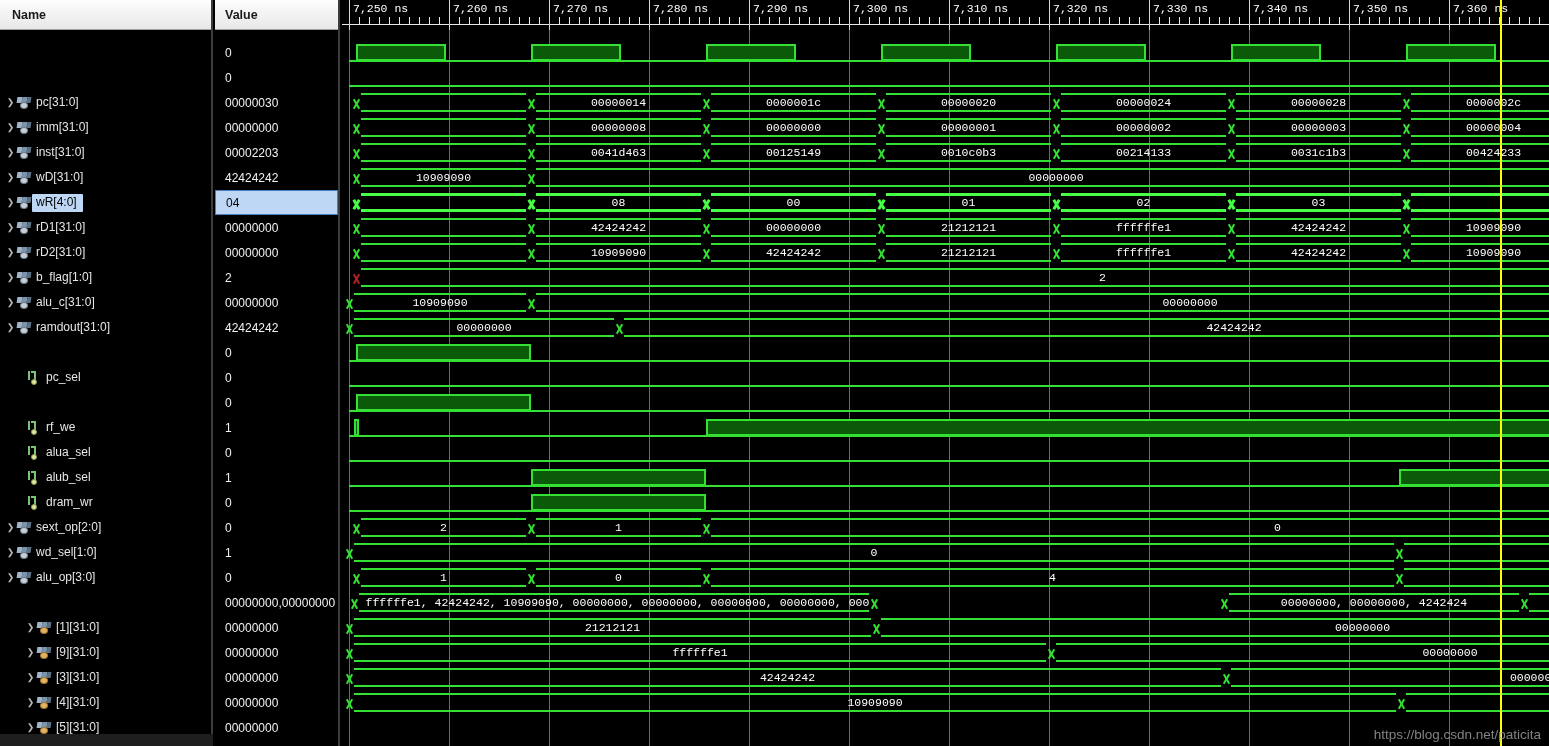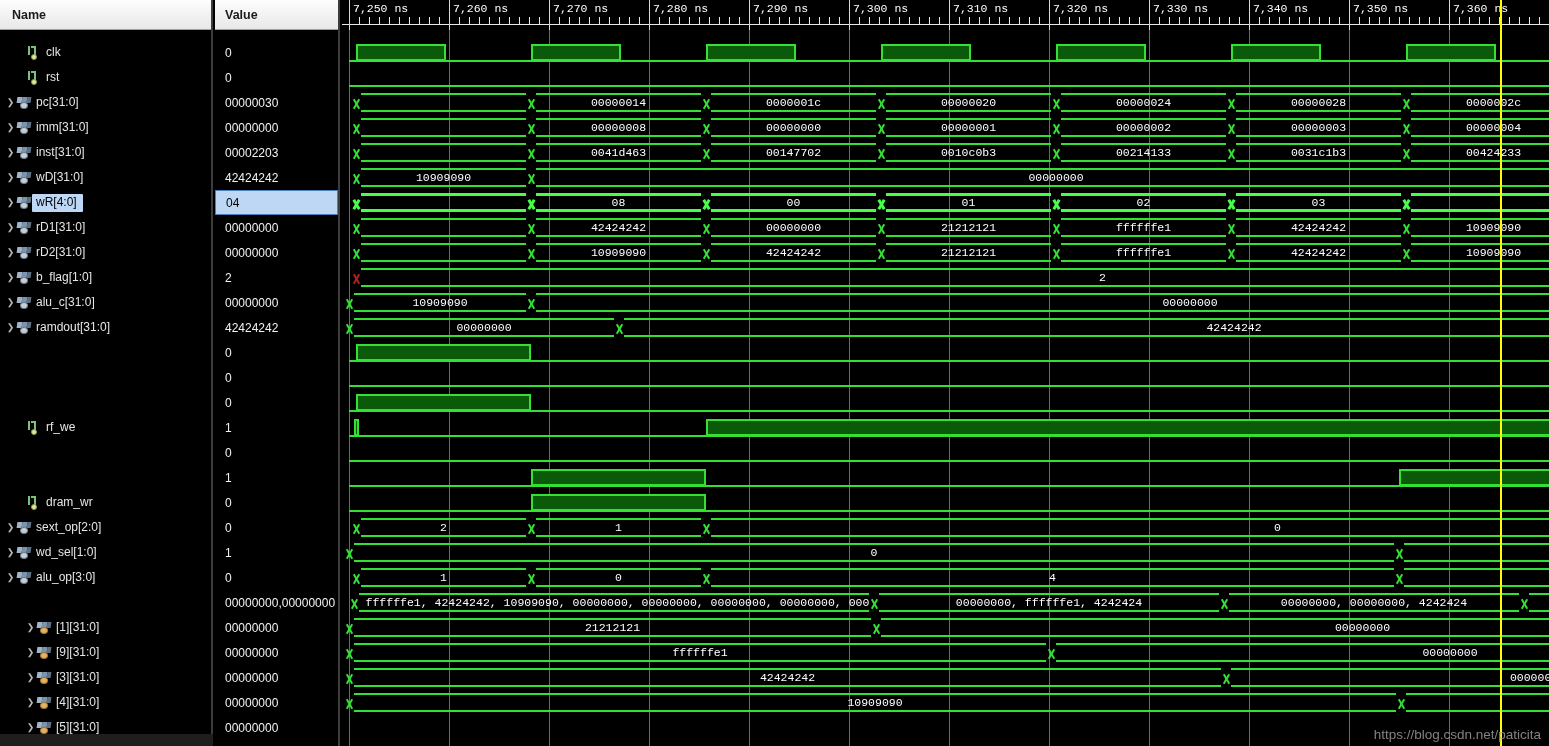--- a/index.html
+++ b/index.html
@@ -129,162 +129,173 @@
 </head>
 <body>
 
 <div id="app">
 
   <div class="pane-name">
     <div class="col-head">
       <span>Name</span>
     </div>
     <div class="rows" id="name-rows">
-        <div class="nrow" style="top: 10px;">
+        <div class="nrow" style="top: 60px;">
+          <span style="flex: 0 0 4px;"></span>
+          <span class="twisty">❯</span>
+          <span class="sigicon ic-bus">
+            <i class="p1"></i>
+            <i class="p2"></i>
+            <i class="p3"></i>
+            <i class="p4"></i>
+          </span>
+          <span class="nlabel">pc[31:0]</span>
+        </div>
+        <div class="nrow" style="top: 85px;">
+          <span style="flex: 0 0 4px;"></span>
+          <span class="twisty">❯</span>
+          <span class="sigicon ic-bus">
+            <i class="p1"></i>
+            <i class="p2"></i>
+            <i class="p3"></i>
+            <i class="p4"></i>
+          </span>
+          <span class="nlabel">imm[31:0]</span>
+        </div>
+        <div class="nrow" style="top: 110px;">
+          <span style="flex: 0 0 4px;"></span>
+          <span class="twisty">❯</span>
+          <span class="sigicon ic-bus">
+            <i class="p1"></i>
+            <i class="p2"></i>
+            <i class="p3"></i>
+            <i class="p4"></i>
+          </span>
+          <span class="nlabel">inst[31:0]</span>
+        </div>
+        <div class="nrow" style="top: 135px;">
+          <span style="flex: 0 0 4px;"></span>
+          <span class="twisty">❯</span>
+          <span class="sigicon ic-bus">
+            <i class="p1"></i>
+            <i class="p2"></i>
+            <i class="p3"></i>
+            <i class="p4"></i>
+          </span>
+          <span class="nlabel">wD[31:0]</span>
+        </div>
+        <div class="nrow sel" style="top: 160px;">
+          <span style="flex: 0 0 4px;"></span>
+          <span class="twisty">❯</span>
+          <span class="sigicon ic-bus">
+            <i class="p1"></i>
+            <i class="p2"></i>
+            <i class="p3"></i>
+            <i class="p4"></i>
+          </span>
+          <span class="nlabel">wR[4:0]</span>
+        </div>
+        <div class="nrow" style="top: 185px;">
+          <span style="flex: 0 0 4px;"></span>
+          <span class="twisty">❯</span>
+          <span class="sigicon ic-bus">
+            <i class="p1"></i>
+            <i class="p2"></i>
+            <i class="p3"></i>
+            <i class="p4"></i>
+          </span>
+          <span class="nlabel">rD1[31:0]</span>
+        </div>
+        <div class="nrow" style="top: 210px;">
+          <span style="flex: 0 0 4px;"></span>
+          <span class="twisty">❯</span>
+          <span class="sigicon ic-bus">
+            <i class="p1"></i>
+            <i class="p2"></i>
+            <i class="p3"></i>
+            <i class="p4"></i>
+          </span>
+          <span class="nlabel">rD2[31:0]</span>
+        </div>
+        <div class="nrow" style="top: 235px;">
+          <span style="flex: 0 0 4px;"></span>
+          <span class="twisty">❯</span>
+          <span class="sigicon ic-bus">
+            <i class="p1"></i>
+            <i class="p2"></i>
+            <i class="p3"></i>
+            <i class="p4"></i>
+          </span>
+          <span class="nlabel">b_flag[1:0]</span>
+        </div>
+        <div class="nrow" style="top: 260px;">
+          <span style="flex: 0 0 4px;"></span>
+          <span class="twisty">❯</span>
+          <span class="sigicon ic-bus">
+            <i class="p1"></i>
+            <i class="p2"></i>
+            <i class="p3"></i>
+            <i class="p4"></i>
+          </span>
+          <span class="nlabel">alu_c[31:0]</span>
+        </div>
+        <div class="nrow" style="top: 285px;">
+          <span style="flex: 0 0 4px;"></span>
+          <span class="twisty">❯</span>
+          <span class="sigicon ic-bus">
+            <i class="p1"></i>
+            <i class="p2"></i>
+            <i class="p3"></i>
+            <i class="p4"></i>
+          </span>
+          <span class="nlabel">ramdout[31:0]</span>
+        </div>
+        <div class="nrow" style="top: 335px;">
           <span style="flex: 0 0 14px;"></span>
           <span class="twisty none"></span>
           <span class="sigicon ic-wave">
             <i class="b1"></i>
             <i class="b2"></i>
             <i class="b3"></i>
             <i class="dot"></i>
           </span>
-          <span class="nlabel">clk</span>
-        </div>
-        <div class="nrow" style="top: 35px;">
-          <span style="flex: 0 0 14px;"></span>
-          <span class="twisty none"></span>
-          <span class="sigicon ic-wave">
-            <i class="b1"></i>
-            <i class="b2"></i>
-            <i class="b3"></i>
-            <i class="dot"></i>
-          </span>
-          <span class="nlabel">rst</span>
-        </div>
-        <div class="nrow" style="top: 60px;">
-          <span style="flex: 0 0 4px;"></span>
-          <span class="twisty">❯</span>
-          <span class="sigicon ic-bus">
-            <i class="p1"></i>
-            <i class="p2"></i>
-            <i class="p3"></i>
-            <i class="p4"></i>
-          </span>
-          <span class="nlabel">pc[31:0]</span>
-        </div>
-        <div class="nrow" style="top: 85px;">
-          <span style="flex: 0 0 4px;"></span>
-          <span class="twisty">❯</span>
-          <span class="sigicon ic-bus">
-            <i class="p1"></i>
-            <i class="p2"></i>
-            <i class="p3"></i>
-            <i class="p4"></i>
-          </span>
-          <span class="nlabel">imm[31:0]</span>
-        </div>
-        <div class="nrow" style="top: 110px;">
-          <span style="flex: 0 0 4px;"></span>
-          <span class="twisty">❯</span>
-          <span class="sigicon ic-bus">
-            <i class="p1"></i>
-            <i class="p2"></i>
-            <i class="p3"></i>
-            <i class="p4"></i>
-          </span>
-          <span class="nlabel">inst[31:0]</span>
-        </div>
-        <div class="nrow" style="top: 135px;">
-          <span style="flex: 0 0 4px;"></span>
-          <span class="twisty">❯</span>
-          <span class="sigicon ic-bus">
-            <i class="p1"></i>
-            <i class="p2"></i>
-            <i class="p3"></i>
-            <i class="p4"></i>
-          </span>
-          <span class="nlabel">wD[31:0]</span>
-        </div>
-        <div class="nrow sel" style="top: 160px;">
-          <span style="flex: 0 0 4px;"></span>
-          <span class="twisty">❯</span>
-          <span class="sigicon ic-bus">
-            <i class="p1"></i>
-            <i class="p2"></i>
-            <i class="p3"></i>
-            <i class="p4"></i>
-          </span>
-          <span class="nlabel">wR[4:0]</span>
-        </div>
-        <div class="nrow" style="top: 185px;">
-          <span style="flex: 0 0 4px;"></span>
-          <span class="twisty">❯</span>
-          <span class="sigicon ic-bus">
-            <i class="p1"></i>
-            <i class="p2"></i>
-            <i class="p3"></i>
-            <i class="p4"></i>
-          </span>
-          <span class="nlabel">rD1[31:0]</span>
-        </div>
-        <div class="nrow" style="top: 210px;">
-          <span style="flex: 0 0 4px;"></span>
-          <span class="twisty">❯</span>
-          <span class="sigicon ic-bus">
-            <i class="p1"></i>
-            <i class="p2"></i>
-            <i class="p3"></i>
-            <i class="p4"></i>
-          </span>
-          <span class="nlabel">rD2[31:0]</span>
-        </div>
-        <div class="nrow" style="top: 235px;">
-          <span style="flex: 0 0 4px;"></span>
-          <span class="twisty">❯</span>
-          <span class="sigicon ic-bus">
-            <i class="p1"></i>
-            <i class="p2"></i>
-            <i class="p3"></i>
-            <i class="p4"></i>
-          </span>
-          <span class="nlabel">b_flag[1:0]</span>
-        </div>
-        <div class="nrow" style="top: 260px;">
-          <span style="flex: 0 0 4px;"></span>
-          <span class="twisty">❯</span>
-          <span class="sigicon ic-bus">
-            <i class="p1"></i>
-            <i class="p2"></i>
-            <i class="p3"></i>
-            <i class="p4"></i>
-          </span>
-          <span class="nlabel">alu_c[31:0]</span>
-        </div>
-        <div class="nrow" style="top: 285px;">
-          <span style="flex: 0 0 4px;"></span>
-          <span class="twisty">❯</span>
-          <span class="sigicon ic-bus">
-            <i class="p1"></i>
-            <i class="p2"></i>
-            <i class="p3"></i>
-            <i class="p4"></i>
-          </span>
-          <span class="nlabel">ramdout[31:0]</span>
+          <span class="nlabel">pc_sel</span>
         </div>
         <div class="nrow" style="top: 385px;">
           <span style="flex: 0 0 14px;"></span>
           <span class="twisty none"></span>
           <span class="sigicon ic-wave">
             <i class="b1"></i>
             <i class="b2"></i>
             <i class="b3"></i>
             <i class="dot"></i>
           </span>
           <span class="nlabel">rf_we</span>
+        </div>
+        <div class="nrow" style="top: 410px;">
+          <span style="flex: 0 0 14px;"></span>
+          <span class="twisty none"></span>
+          <span class="sigicon ic-wave">
+            <i class="b1"></i>
+            <i class="b2"></i>
+            <i class="b3"></i>
+            <i class="dot"></i>
+          </span>
+          <span class="nlabel">alua_sel</span>
+        </div>
+        <div class="nrow" style="top: 435px;">
+          <span style="flex: 0 0 14px;"></span>
+          <span class="twisty none"></span>
+          <span class="sigicon ic-wave">
+            <i class="b1"></i>
+            <i class="b2"></i>
+            <i class="b3"></i>
+            <i class="dot"></i>
+          </span>
+          <span class="nlabel">alub_sel</span>
         </div>
         <div class="nrow" style="top: 460px;">
           <span style="flex: 0 0 14px;"></span>
           <span class="twisty none"></span>
           <span class="sigicon ic-wave">
             <i class="b1"></i>
             <i class="b2"></i>
             <i class="b3"></i>
             <i class="dot"></i>
           </span>
@@ -666,21 +677,21 @@
           <div class="bus" style="left: 887px; width: 165px;">00000003</div>
           <div class="xmark" style="left: 877px;"></div>
           <div class="bus" style="left: 1062px; width: 165px;">00000004</div>
           <div class="xmark" style="left: 1052px;"></div>
         </div>
         <div class="wrow" style="top: 110px;">
           <div class="bus" style="left: 12px; width: 165px;"></div>
           <div class="xmark" style="left: 2px;"></div>
           <div class="bus" style="left: 187px; width: 165px;">0041d463</div>
           <div class="xmark" style="left: 177px;"></div>
-          <div class="bus" style="left: 362px; width: 165px;">00147702</div>
+          <div class="bus" style="left: 362px; width: 165px;">00125149</div>
           <div class="xmark" style="left: 352px;"></div>
           <div class="bus" style="left: 537px; width: 165px;">0010c0b3</div>
           <div class="xmark" style="left: 527px;"></div>
           <div class="bus" style="left: 712px; width: 165px;">00214133</div>
           <div class="xmark" style="left: 702px;"></div>
           <div class="bus" style="left: 887px; width: 165px;">0031c1b3</div>
           <div class="xmark" style="left: 877px;"></div>
           <div class="bus" style="left: 1062px; width: 165px;">00424233</div>
           <div class="xmark" style="left: 1052px;"></div>
         </div>
@@ -802,21 +813,20 @@
           <div class="bus" style="left: 187px; width: 165px;">0</div>
           <div class="xmark" style="left: 177px;"></div>
           <div class="bus" style="left: 362px; width: 683px;">4</div>
           <div class="xmark" style="left: 352px;"></div>
           <div class="bus" style="left: 1055px; width: 440px;">0</div>
           <div class="xmark" style="left: 1045px;"></div>
         </div>
         <div class="wrow" style="top: 560px;">
           <div class="bus" style="left: 10px; width: 510px;">21212121, ffffffe1, 42424242, 10909090, 00000000, 00000000, 00000000, 00000000, 00000000, 00</div>
           <div class="xmark" style="left: 0px;"></div>
-          <div class="bus" style="left: 530px; width: 340px;">00000000, ffffffe1, 4242424</div>
           <div class="xmark" style="left: 520px;"></div>
           <div class="bus" style="left: 880px; width: 290px;">00000000, 00000000, 4242424</div>
           <div class="xmark" style="left: 870px;"></div>
           <div class="bus" style="left: 1180px; width: 290px;">00000000, 00000000, 0000000</div>
           <div class="xmark" style="left: 1170px;"></div>
         </div>
         <div class="wrow" style="top: 585px;">
           <div class="bus" style="left: 5px; width: 517px;">21212121</div>
           <div class="xmark" style="left: -5px;"></div>
           <div class="bus" style="left: 532px; width: 963px;">00000000</div>

